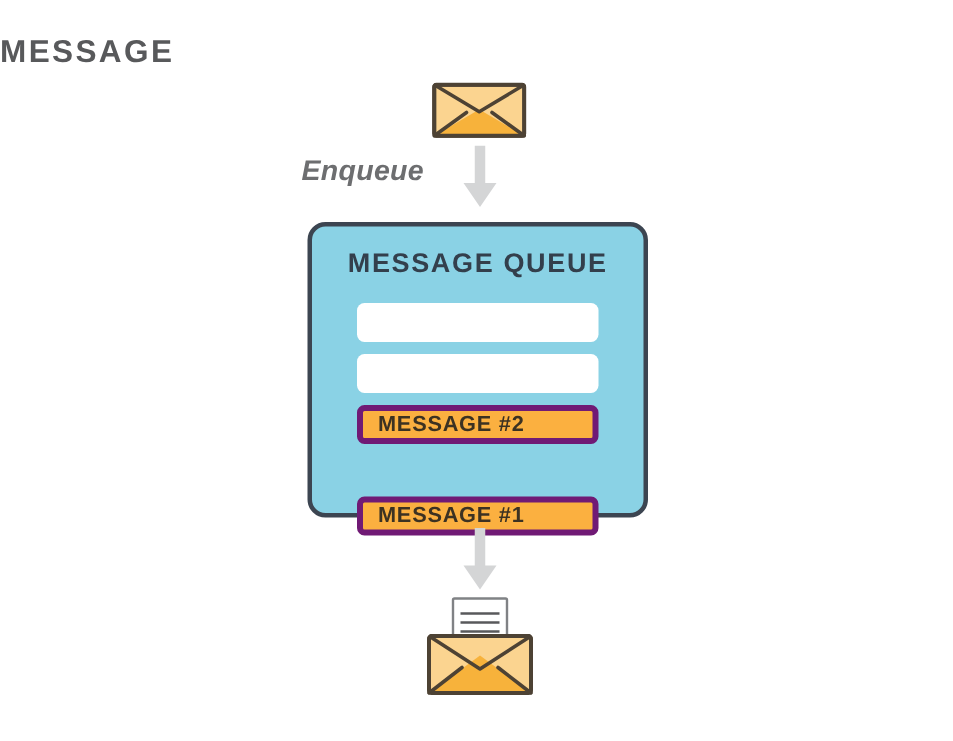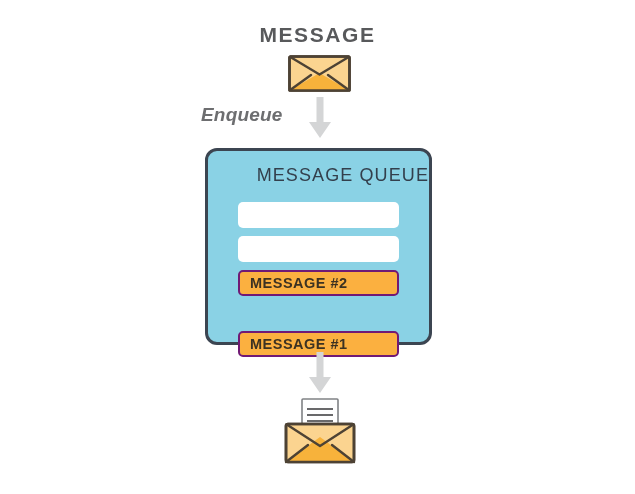--- a/index.html
+++ b/index.html
@@ -13,21 +13,21 @@
     position: relative;
     width: 635px; height: 494px;
     background: #ffffff;
   }
 
   
   .msg-title {
     position: absolute;
     left: 0; right: 0;
     top: 22px;
-    text-align: center;
+    text-align: left;
     font-size: 21px;
     font-weight: bold;
     letter-spacing: 1.6px;
     color: #58595b;
     line-height: 26px;
   }
 
   
   .env-closed {
     position: absolute;
@@ -70,42 +70,42 @@
     width: 227px;
     height: 197px;
     background: #8ad2e5;
     border: 3px solid #3c4551;
     border-radius: 12px;
   }
   .queue-title {
     position: absolute;
     left: 0; right: 0;
     top: 13px;
-    text-align: right;
+    text-align: center;
     font-size: 18px;
-    font-weight: normal;
+    font-weight: bold;
     letter-spacing: 1.1px;
     color: #333f4c;
     line-height: 22px;
   }
 
   .slot {
     position: absolute;
     left: 30px;
     width: 161px;
     height: 26px;
     border-radius: 5px;
   }
   .slot-empty {
     background: #ffffff;
     border: none;
   }
   .slot-filled {
     background: #fbb040;
-    border: 2px solid #701a75;
+    border: 4px solid #701a75;
     display: flex;
     align-items: center;
     padding-left: 10px;
   }
   .slot-label {
     font-size: 14.5px;
     font-weight: bold;
     letter-spacing: 0.5px;
     color: #3c3222;
     line-height: 16px;

